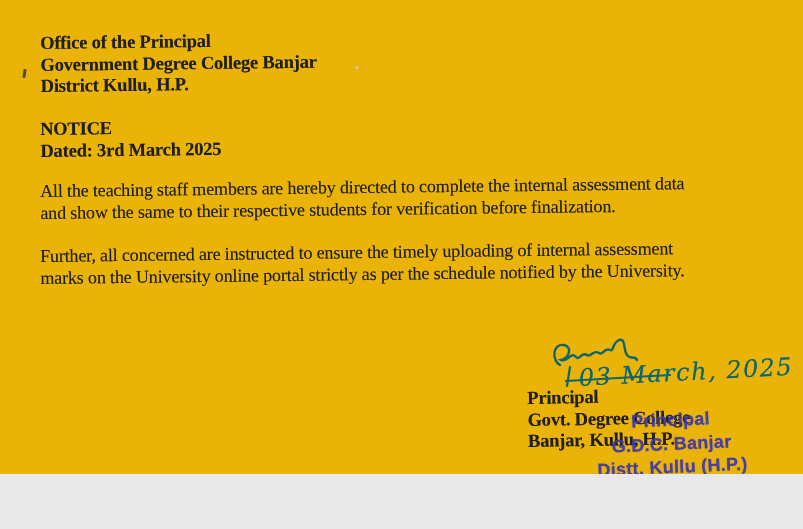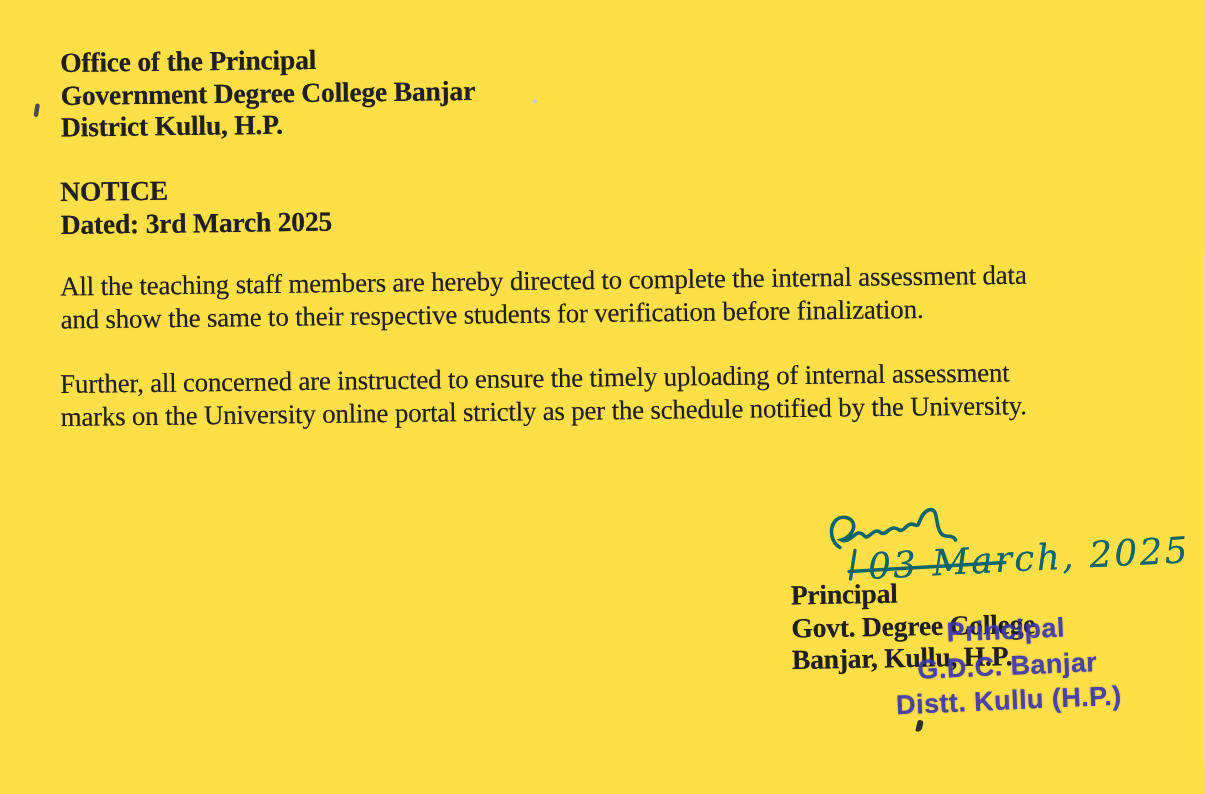--- a/index.html
+++ b/index.html
@@ -1,18 +1,18 @@
 <!DOCTYPE html>
 <html><head>
 <meta charset="utf-8">
 <style>
   html,body { margin:0; padding:0; background:#e8e8e8; }
   .page {
-    position:relative; width:803px; height:529px; margin:0;
-    background:#fde047; overflow:hidden;
+    position:relative; width:803px; height:474px; margin:0;
+    background:#eab308; overflow:hidden;
     font-family:"Liberation Serif", serif; color:#1f1f1f;
   }
   .printed { text-shadow:0 0 0.5px rgba(0,0,0,0.45); }
   .tilt { transform:rotate(-0.7deg); transform-origin:0 0; }
   .line { white-space:nowrap; }
 
   .letterhead {
     position:absolute; left:40px; top:33px;
     font-size:18.5px; font-weight:bold; line-height:21.5px; letter-spacing:-0.2px;
   }

